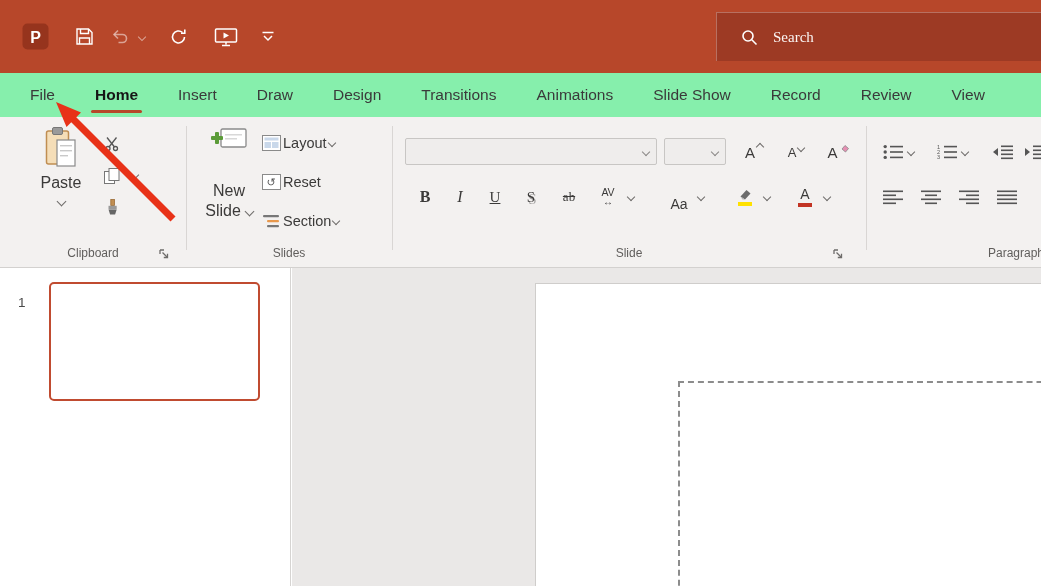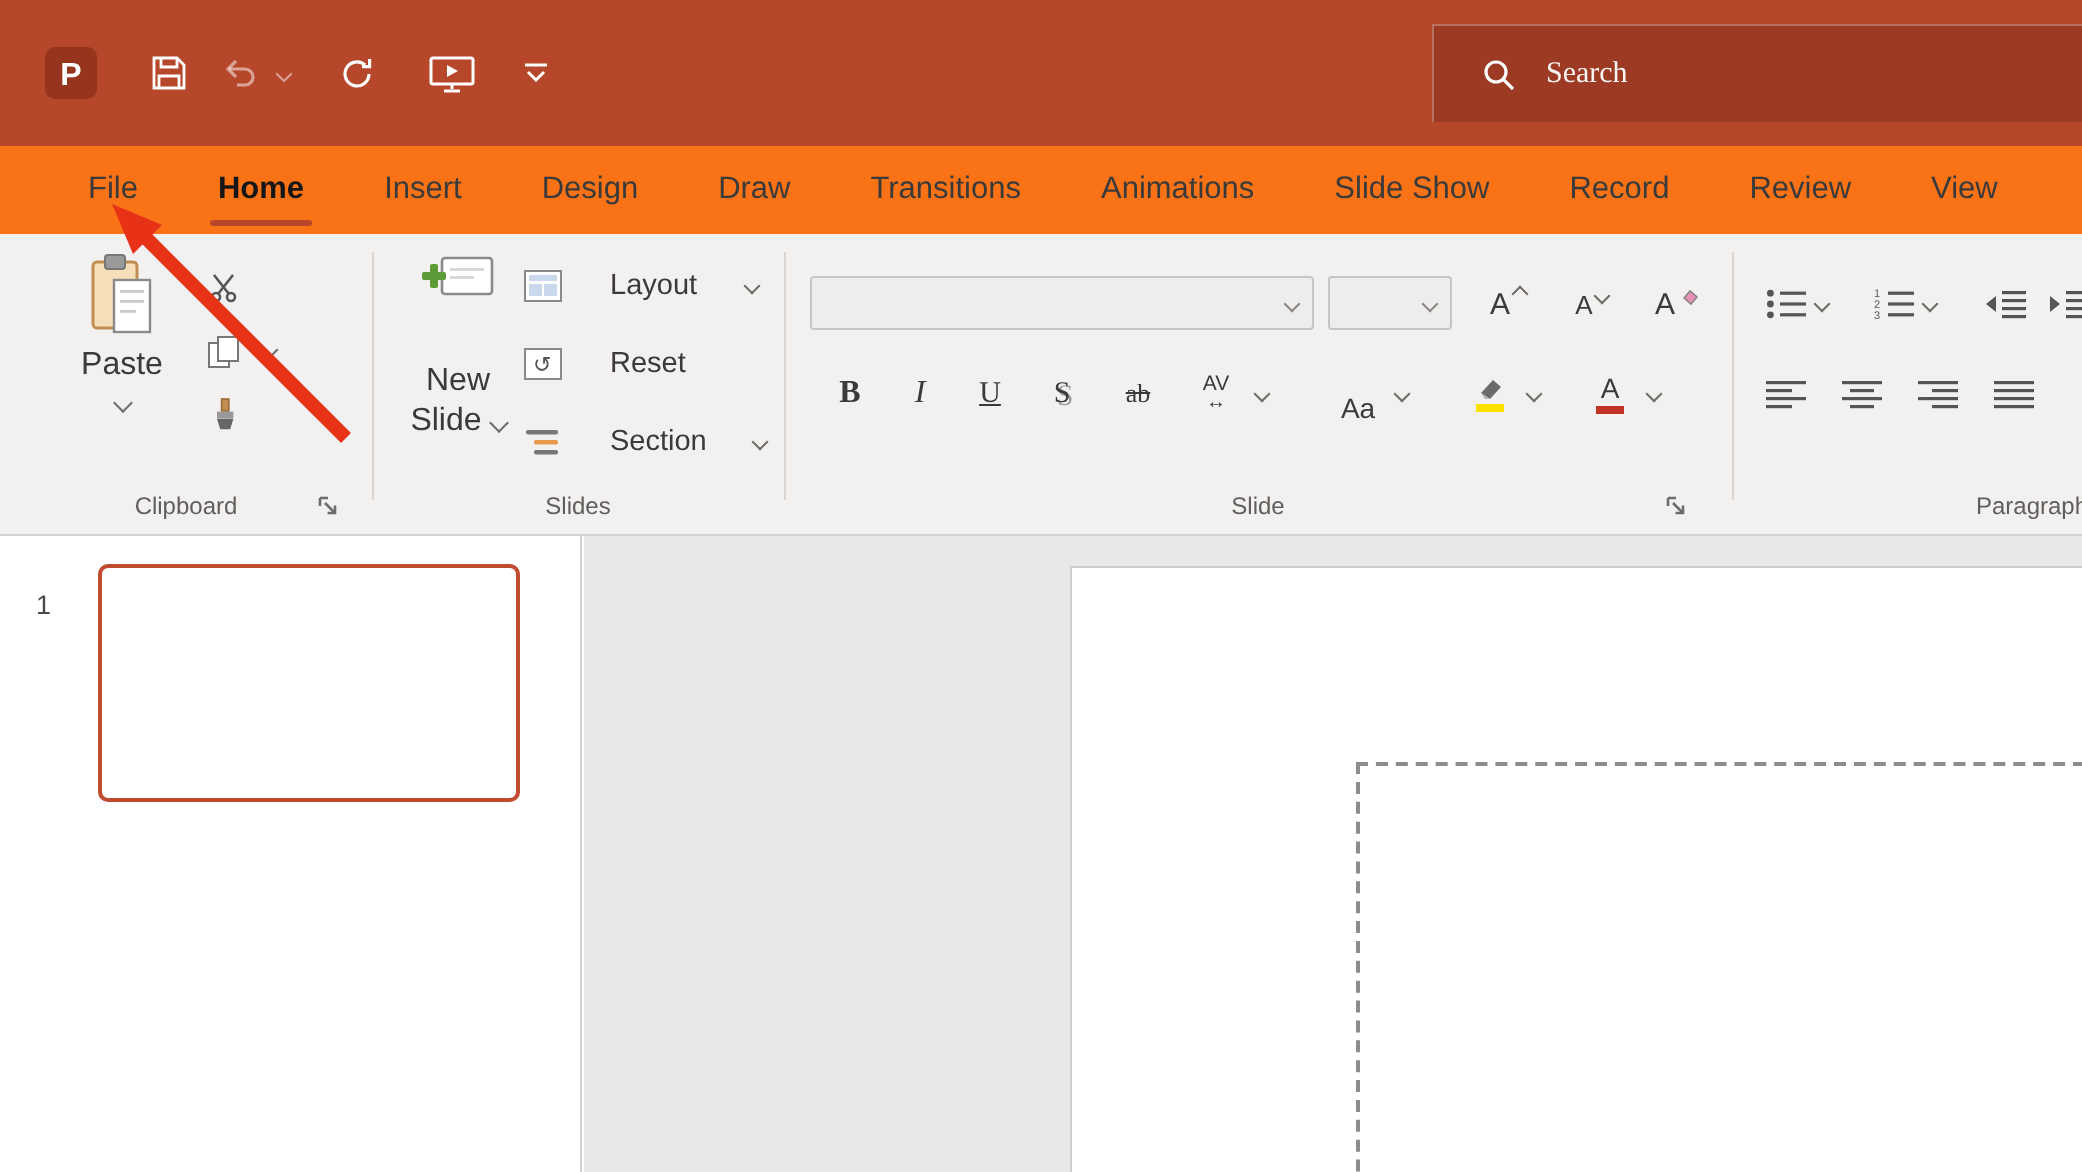--- a/index.html
+++ b/index.html
@@ -25,21 +25,21 @@
   #tb-present{left:205px;width:42px}
   #tb-qat{left:252px;width:32px}
   #tb-title{position:absolute;left:300px;top:0;height:73px;display:flex;align-items:center;gap:9px;color:#fff;font-size:15px}
   #tb-search{position:absolute;left:716px;top:12px;width:325px;height:49px;box-sizing:border-box;
              background:var(--search_bg,#9D3A24);display:flex;align-items:center;padding-left:24px;gap:13px;
              border-left:1px solid rgba(255,255,255,.28);border-top:1px solid rgba(255,255,255,.28)}
   #tb-search input{background:transparent;border:none;outline:none;color:#fff;font-size:15px;font-family:Liberation Serif, serif;width:240px}
   #tb-search input::placeholder{color:rgba(255,255,255,.95)}
 
   
-  #tabsrow{position:absolute;left:0;top:73px;width:1041px;height:44px;background:#f97316;display:flex;padding-left:24px;box-sizing:border-box}
+  #tabsrow{position:absolute;left:0;top:73px;width:1041px;height:44px;background:#86efac;display:flex;padding-left:10px;box-sizing:border-box}
   .tab{position:relative;display:flex;align-items:center;padding:0 20px;font-size:15.5px;color:#3a3a3a;white-space:nowrap;cursor:default}
   .tab.active{color:#161616;font-weight:700}
   .tab.active::after{content:"";position:absolute;left:16px;right:16px;bottom:4px;height:3.5px;
                      background:var(--accent,#B7472A);border-radius:2px}
 
   
   #ribbon{position:absolute;left:0;top:117px;width:1041px;height:150px;background:#F3F1F0;border-bottom:1px solid #D3D1CF}
   .gdiv{position:absolute;top:9px;width:1px;height:124px;background:#D9D6D4}
   .rgroup{position:absolute;top:0;height:150px}
   #g-clip{left:0;width:186px}
@@ -57,21 +57,21 @@
   #btn-paste .chv{margin-top:6px}
   .smallbtn{position:absolute;width:30px;height:28px;display:flex;align-items:center;justify-content:center}
   #btn-cut{left:97px;top:13px}
   #btn-copy{left:97px;top:45px}
   #btn-painter{left:97px;top:77px}
   #btn-copy-chev{position:absolute;left:132px;top:55px}
 
   #btn-newslide{left:8px;top:9px;width:70px}
   #btn-newslide .l1{margin-top:20px}
   .nsrow{display:flex;align-items:center;gap:5px;margin-top:2px}
-  .rowbtn{position:absolute;left:76px;height:26px;display:flex;align-items:center;gap:24px;font-size:14.5px}
+  .rowbtn{position:absolute;left:76px;height:26px;display:flex;align-items:center;gap:2px;font-size:14.5px}
   #btn-layout{top:13px}
   #btn-reset{top:52px}
   #btn-section{top:91px}
 
   .combo{position:absolute;height:27px;box-sizing:border-box;background:#EFEDEC;border:1px solid #C8C6C4;border-radius:2px}
   .combo .val{display:block;padding:4px 0 0 8px;font-size:14px;color:#444}
   .combo .chv{position:absolute;right:7px;top:10px;border-color:#8a8886}
   #combo-fontname{left:13px;top:21px;width:252px}
   #combo-fontsize{left:272px;top:21px;width:62px}
 
@@ -174,22 +174,22 @@
       <line x1="10.8" y1="10.8" x2="15.5" y2="15.5"></line>
     </svg>
     <input type="text" placeholder="Search" style="">
   </div>
 </div>
 
 <div id="tabsrow">
   <div class="tab">File</div>
   <div class="tab active">Home</div>
   <div class="tab">Insert</div>
+  <div class="tab">Draw</div>
   <div class="tab">Design</div>
-  <div class="tab">Draw</div>
   <div class="tab">Transitions</div>
   <div class="tab">Animations</div>
   <div class="tab">Slide Show</div>
   <div class="tab">Record</div>
   <div class="tab">Review</div>
   <div class="tab">View</div>
 </div>
 
 <div id="ribbon">
 

